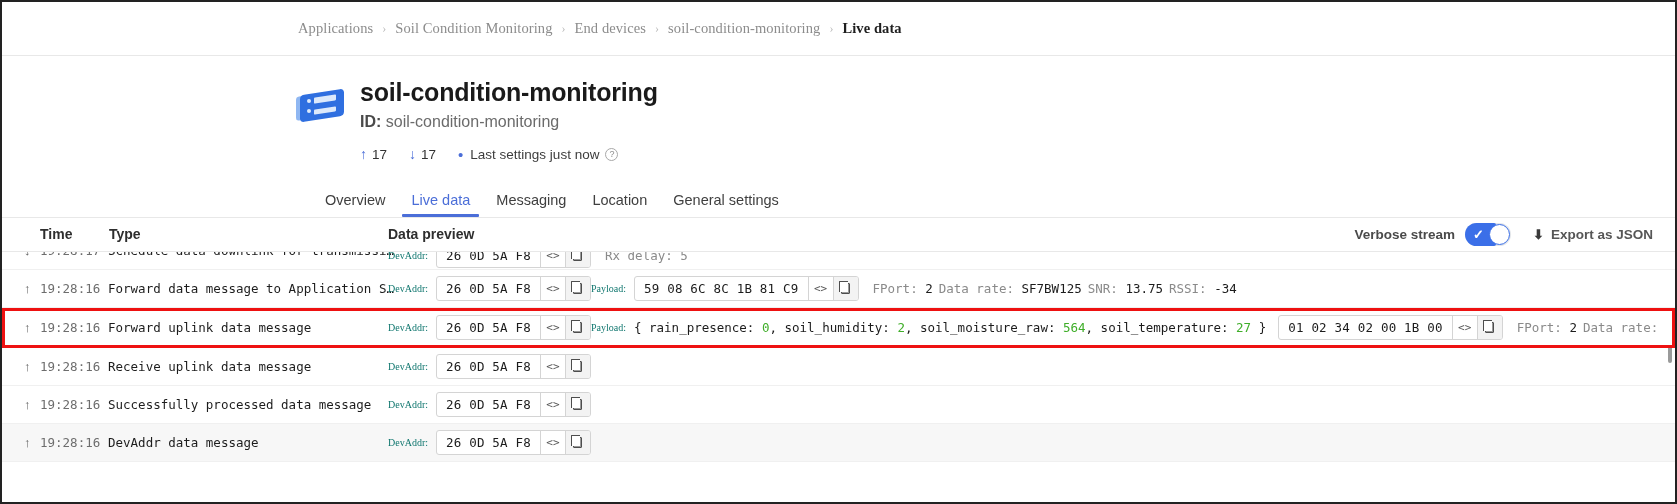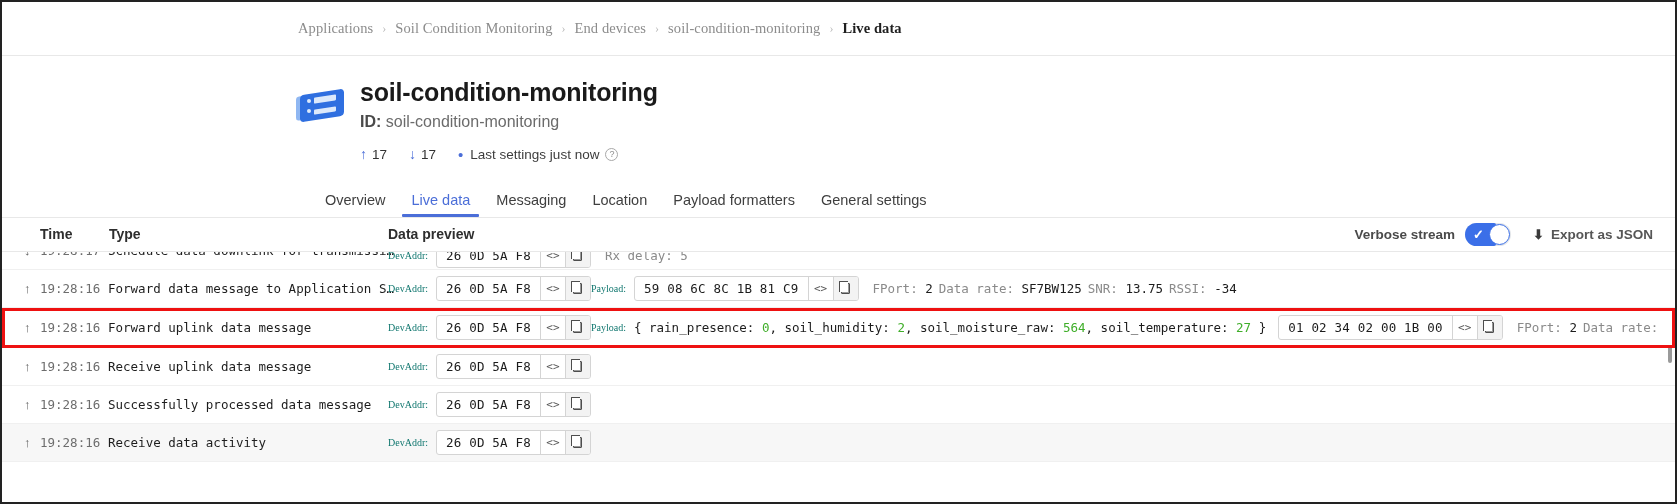--- a/index.html
+++ b/index.html
@@ -415,21 +415,20 @@
         </div>
       </div>
     </div>
   </div>
 
   <div class="tabs" id="tabs">
       <div class="tab">Overview</div>
       <div class="tab active">Live data</div>
       <div class="tab">Messaging</div>
       <div class="tab">Location</div>
-      <div class="tab">Payload formatters</div>
       <div class="tab">General settings</div>
     </div>
 
   <div class="table-head">
     <div class="th-time">Time</div>
     <div class="th-type">Type</div>
     <div class="th-preview">Data preview</div>
     <div class="head-right">
       <span class="verbose-label">Verbose stream</span>
       <div class="toggle on">
@@ -537,21 +536,21 @@
             <span class="val-btn">&lt;&gt;</span>
             <span class="val-btn copy">
               <span class="copy-glyph"></span>
             </span>
           </div>
         </span>
       </div>
       <div class="row alt">
         <span class="c-arrow">↑</span>
         <span class="c-time">19:28:16</span>
-        <span class="c-type">Receive data activity</span>
+        <span class="c-type">DevAddr data message</span>
         <span class="c-data">
           <span class="kv-label">DevAddr:</span>
           <div class="val-box">
             <span class="val-text">26 0D 5A F8</span>
             <span class="val-btn">&lt;&gt;</span>
             <span class="val-btn copy">
               <span class="copy-glyph"></span>
             </span>
           </div>
         </span>

